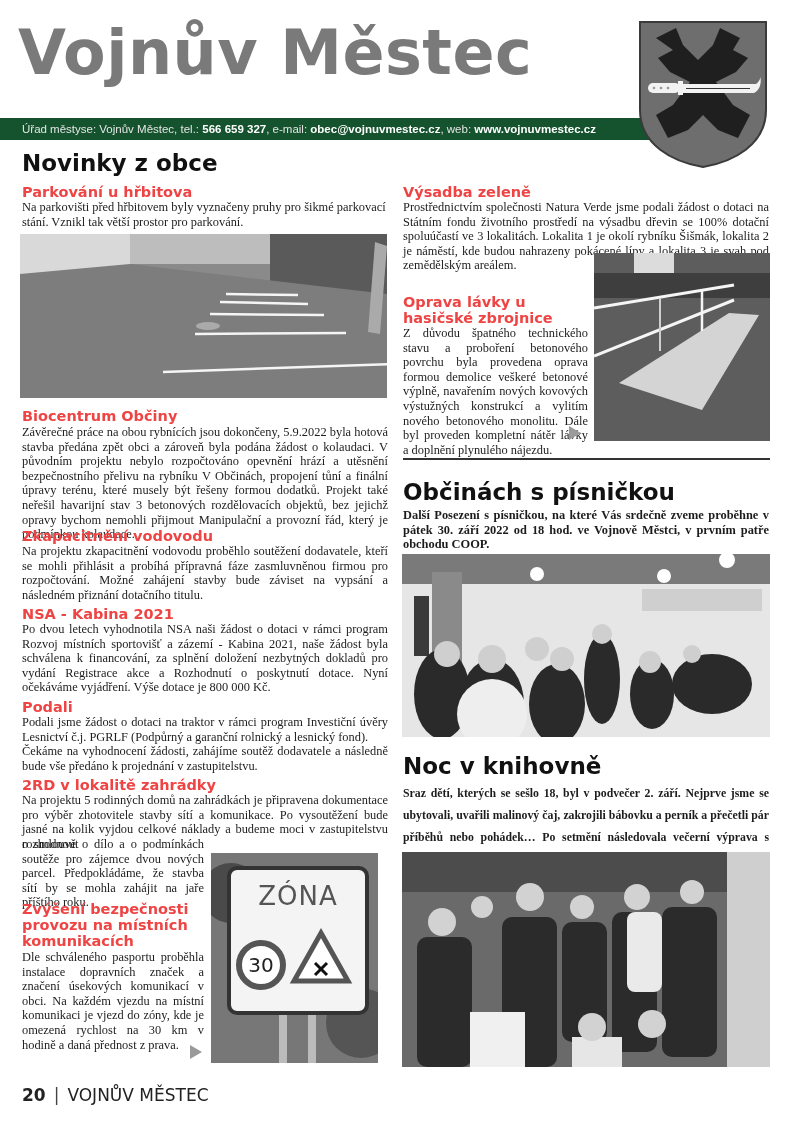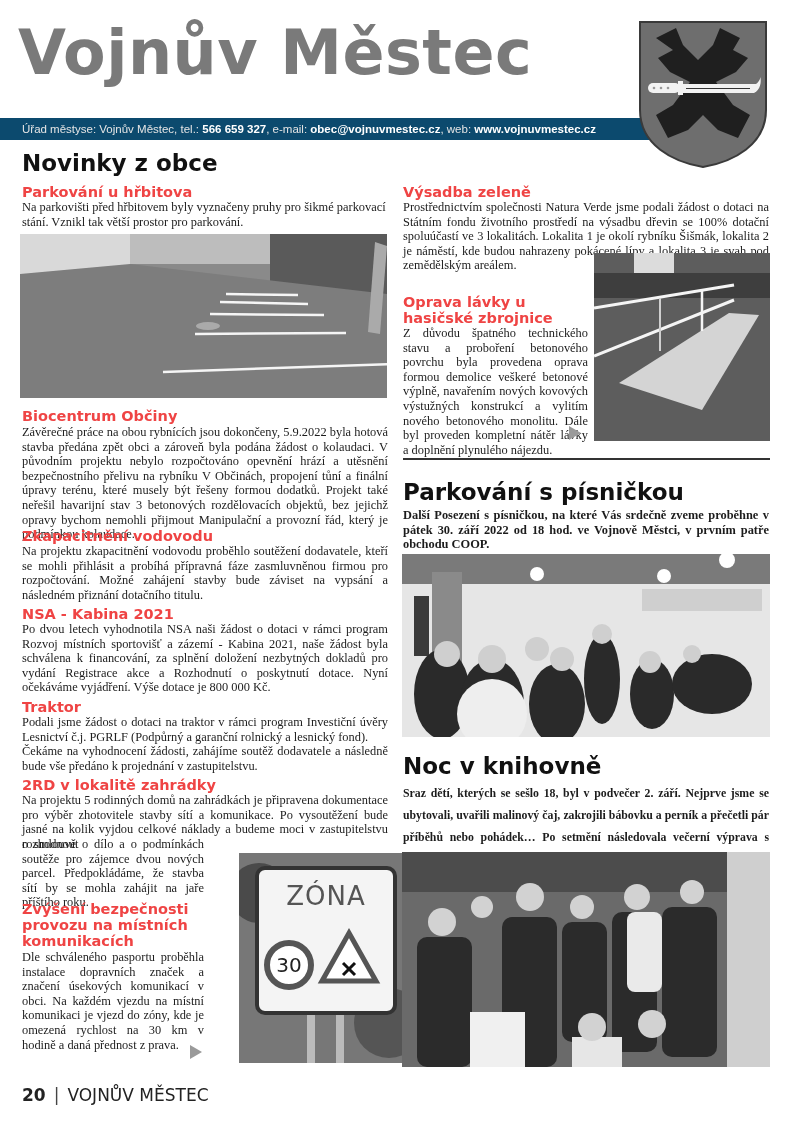--- a/index.html
+++ b/index.html
@@ -1,18 +1,18 @@
 <!DOCTYPE html>
 <html><head>
 <meta charset="utf-8">
 <style>
   html, body { margin: 0; padding: 0; background: #fff; }
   body { width: 790px; height: 1125px; position: relative; overflow: hidden; font-family: "Liberation Serif", serif; color: #1a1a1a; }
   .masthead-title { position: absolute; left: 18px; top: 22px; font-family: "DejaVu Sans", sans-serif; font-weight: bold; font-size: 62px; color: #7a7a7a; letter-spacing: 0.5px; line-height: 1; }
-  .contact-bar { position: absolute; left: 0; top: 118px; width: 650px; height: 22px; background: #0c4a6e; color: #e5e5e5; font-family: "Liberation Sans", sans-serif; font-size: 11.5px; line-height: 22px; padding-left: 22px; box-sizing: border-box; white-space: nowrap; }
+  .contact-bar { position: absolute; left: 0; top: 118px; width: 650px; height: 22px; background: #14532d; color: #e5e5e5; font-family: "Liberation Sans", sans-serif; font-size: 11.5px; line-height: 22px; padding-left: 22px; box-sizing: border-box; white-space: nowrap; }
   .contact-bar b { color: #fff; }
   .crest { position: absolute; left: 638px; top: 20px; width: 130px; height: 148px; }
   .heading-xl { position: absolute; font-family: "DejaVu Sans", sans-serif; font-weight: bold; font-size: 23px; color: #111; line-height: 1; white-space: nowrap; }
   .heading-md { position: absolute; font-family: "DejaVu Sans", sans-serif; font-weight: bold; font-size: 14.5px; color: #ef4444; line-height: 1.1; }
   .body-text { position: absolute; font-size: 12.4px; line-height: 14.6px; text-align: justify; color: #1c1c1c; }
   .photo { position: absolute; overflow: hidden; }
   .arrow { position: absolute; width: 0; height: 0; border-top: 7px solid transparent; border-bottom: 7px solid transparent; border-left: 12px solid #9a9a9a; }
   .rule { position: absolute; height: 2px; background: #333; }
   .footer { position: absolute; left: 22px; top: 1085px; font-family: "DejaVu Sans", sans-serif; font-size: 17px; color: #222; white-space: nowrap; }
   .footer .num { font-weight: bold; }
@@ -66,35 +66,35 @@
 
 <div class="heading-md" style="left:22px; top:409px;">Biocentrum Občiny</div>
 <div class="body-text" style="left:22px; top:425px; width:366px;">Závěrečné práce na obou rybnících jsou dokončeny, 5.9.2022 byla hotová stavba předána zpět obci a zároveň byla podána žádost o kolaudaci. V původním projektu nebylo rozpočtováno opevnění hrází a utěsnění bezpečnostního přelivu na rybníku V Občinách, propojení tůní a finální úpravy terénu, které musely být řešeny formou dodatků. Projekt také neřešil havarijní stav 3 betonových rozdělovacích objektů, bez jejichž opravy bychom nemohli přijmout Manipulační a provozní řád, který je podmínkou kolaudace.</div>
 
 <div class="heading-md" style="left:22px; top:529px;">Zkapacitnění vodovodu</div>
 <div class="body-text" style="left:22px; top:544px; width:366px;">Na projektu zkapacitnění vodovodu proběhlo soutěžení dodavatele, kteří se mohli přihlásit a probíhá přípravná fáze zasmluvněnou firmou pro rozpočtování. Možné zahájení stavby bude záviset na vypsání a následném přiznání dotačního titulu.</div>
 
 <div class="heading-md" style="left:22px; top:607px;">NSA - Kabina 2021</div>
 <div class="body-text" style="left:22px; top:622px; width:366px;">Po dvou letech vyhodnotila NSA naši žádost o dotaci v rámci program Rozvoj místních sportovišť a zázemí - Kabina 2021, naše žádost byla schválena k financování, za splnění doložení nezbytných dokladů pro vydání Registrace akce a Rozhodnutí o poskytnutí dotace. Nyní očekáváme vyjádření. Výše dotace je 800 000 Kč.</div>
 
-<div class="heading-md" style="left:22px; top:700px;">Traktor</div>
+<div class="heading-md" style="left:22px; top:700px;">Podali</div>
 <div class="body-text" style="left:22px; top:715px; width:366px;">
   <div>Podali jsme žádost o dotaci na traktor v rámci program Investiční úvěry Lesnictví č.j. PGRLF (Podpůrný a garanční rolnický a lesnický fond).</div>
   <div>Čekáme na vyhodnocení žádosti, zahájíme soutěž dodavatele a následně bude vše předáno k projednání v zastupitelstvu.</div>
 </div>
 
 <div class="heading-md" style="left:22px; top:778px;">2RD v lokalitě zahrádky</div>
 <div class="body-text" style="left:22px; top:793px; width:366px;">Na projektu 5 rodinných domů na zahrádkách je připravena dokumentace pro výběr zhotovitele stavby sítí a komunikace. Po vysoutěžení bude jasné na kolik vyjdou celkové náklady a budeme moci v zastupitelstvu rozhodnout</div>
 <div class="body-text" style="left:22px; top:837px; width:182px;">o smlouvě o dílo a o podmínkách soutěže pro zájemce dvou nových parcel. Předpokládáme, že stavba sítí by se mohla zahájit na jaře příštího roku.</div>
 
 <div class="heading-md" style="left:22px; top:902px; width:182px;">Zvýšení bezpečnosti provozu na místních komunikacích</div>
 <div class="body-text" style="left:22px; top:950px; width:182px;">Dle schváleného pasportu proběhla instalace dopravních značek a značení úsekových komunikací v obci. Na každém vjezdu na místní komunikaci je vjezd do zóny, kde je omezená rychlost na 30 km v hodině a daná přednost z prava.</div>
 <div class="arrow" style="left:190px; top:1045px;"></div>
 
-<div class="photo" style="left:211px; top:853px; width:167px; height:210px; background:#22c55e;margin-left:28px;">
+<div class="photo" style="left:211px; top:853px; width:167px; height:210px; background:#22c55e;">
   <svg width="167" height="210" viewBox="0 0 167 210">
     <rect width="167" height="210" fill="#777"></rect>
     <circle cx="20" cy="40" r="30" fill="#4a4a4a"></circle>
     <circle cx="150" cy="170" r="35" fill="#555"></circle>
     <rect x="68" y="150" width="8" height="60" fill="#bbb"></rect>
     <rect x="97" y="150" width="8" height="60" fill="#bbb"></rect>
     <rect x="18" y="15" width="138" height="145" rx="8" fill="#f4f4f4" stroke="#333" stroke-width="4"></rect>
     <circle cx="50" cy="112" r="22" fill="#fff" stroke="#555" stroke-width="6"></circle>
     <polygon points="110,80 137,128 83,128" fill="#fff" stroke="#555" stroke-width="5"></polygon>
     <g stroke="#111" stroke-width="3">
@@ -123,21 +123,21 @@
   <g stroke="#f5f5f5" stroke-width="3">
     <line x1="0" y1="55" x2="140" y2="32"></line>
     <line x1="0" y1="103" x2="140" y2="47"></line>
   </g>
   <line x1="108" y1="38" x2="108" y2="78" stroke="#f5f5f5" stroke-width="2.5"></line>
   <line x1="66" y1="45" x2="66" y2="98" stroke="#cfcfcf" stroke-width="2"></line>
 </svg>
 
 <div class="rule" style="left:403px; top:458px; width:367px;"></div>
 
-<div class="heading-xl" style="left:403px; top:481px;">Parkování s písničkou</div>
+<div class="heading-xl" style="left:403px; top:481px;">Občinách s písničkou</div>
 <div class="body-text" style="left:403px; top:508px; width:366px;font-weight:bold;">
   <div>Další Posezení s písničkou, na které Vás srdečně zveme proběhne v pátek 30. září 2022 od 18 hod. ve Vojnově Městci, v prvním patře obchodu COOP.</div>
   <div>Občerstvení a příjemná hudba zajištěna.</div>
 </div>
 
 <svg class="photo" style="left:402px; top:554px; width:368px; height:183px;" viewBox="0 0 368 183" preserveAspectRatio="none">
   <rect width="368" height="183" fill="#e6e6e6"></rect>
   <rect x="0" y="0" width="368" height="30" fill="#7a7a7a"></rect>
   <rect x="30" y="18" width="30" height="90" fill="#8a8a8a"></rect>
   <rect x="12" y="42" width="15" height="60" fill="#3a3a3a"></rect>

